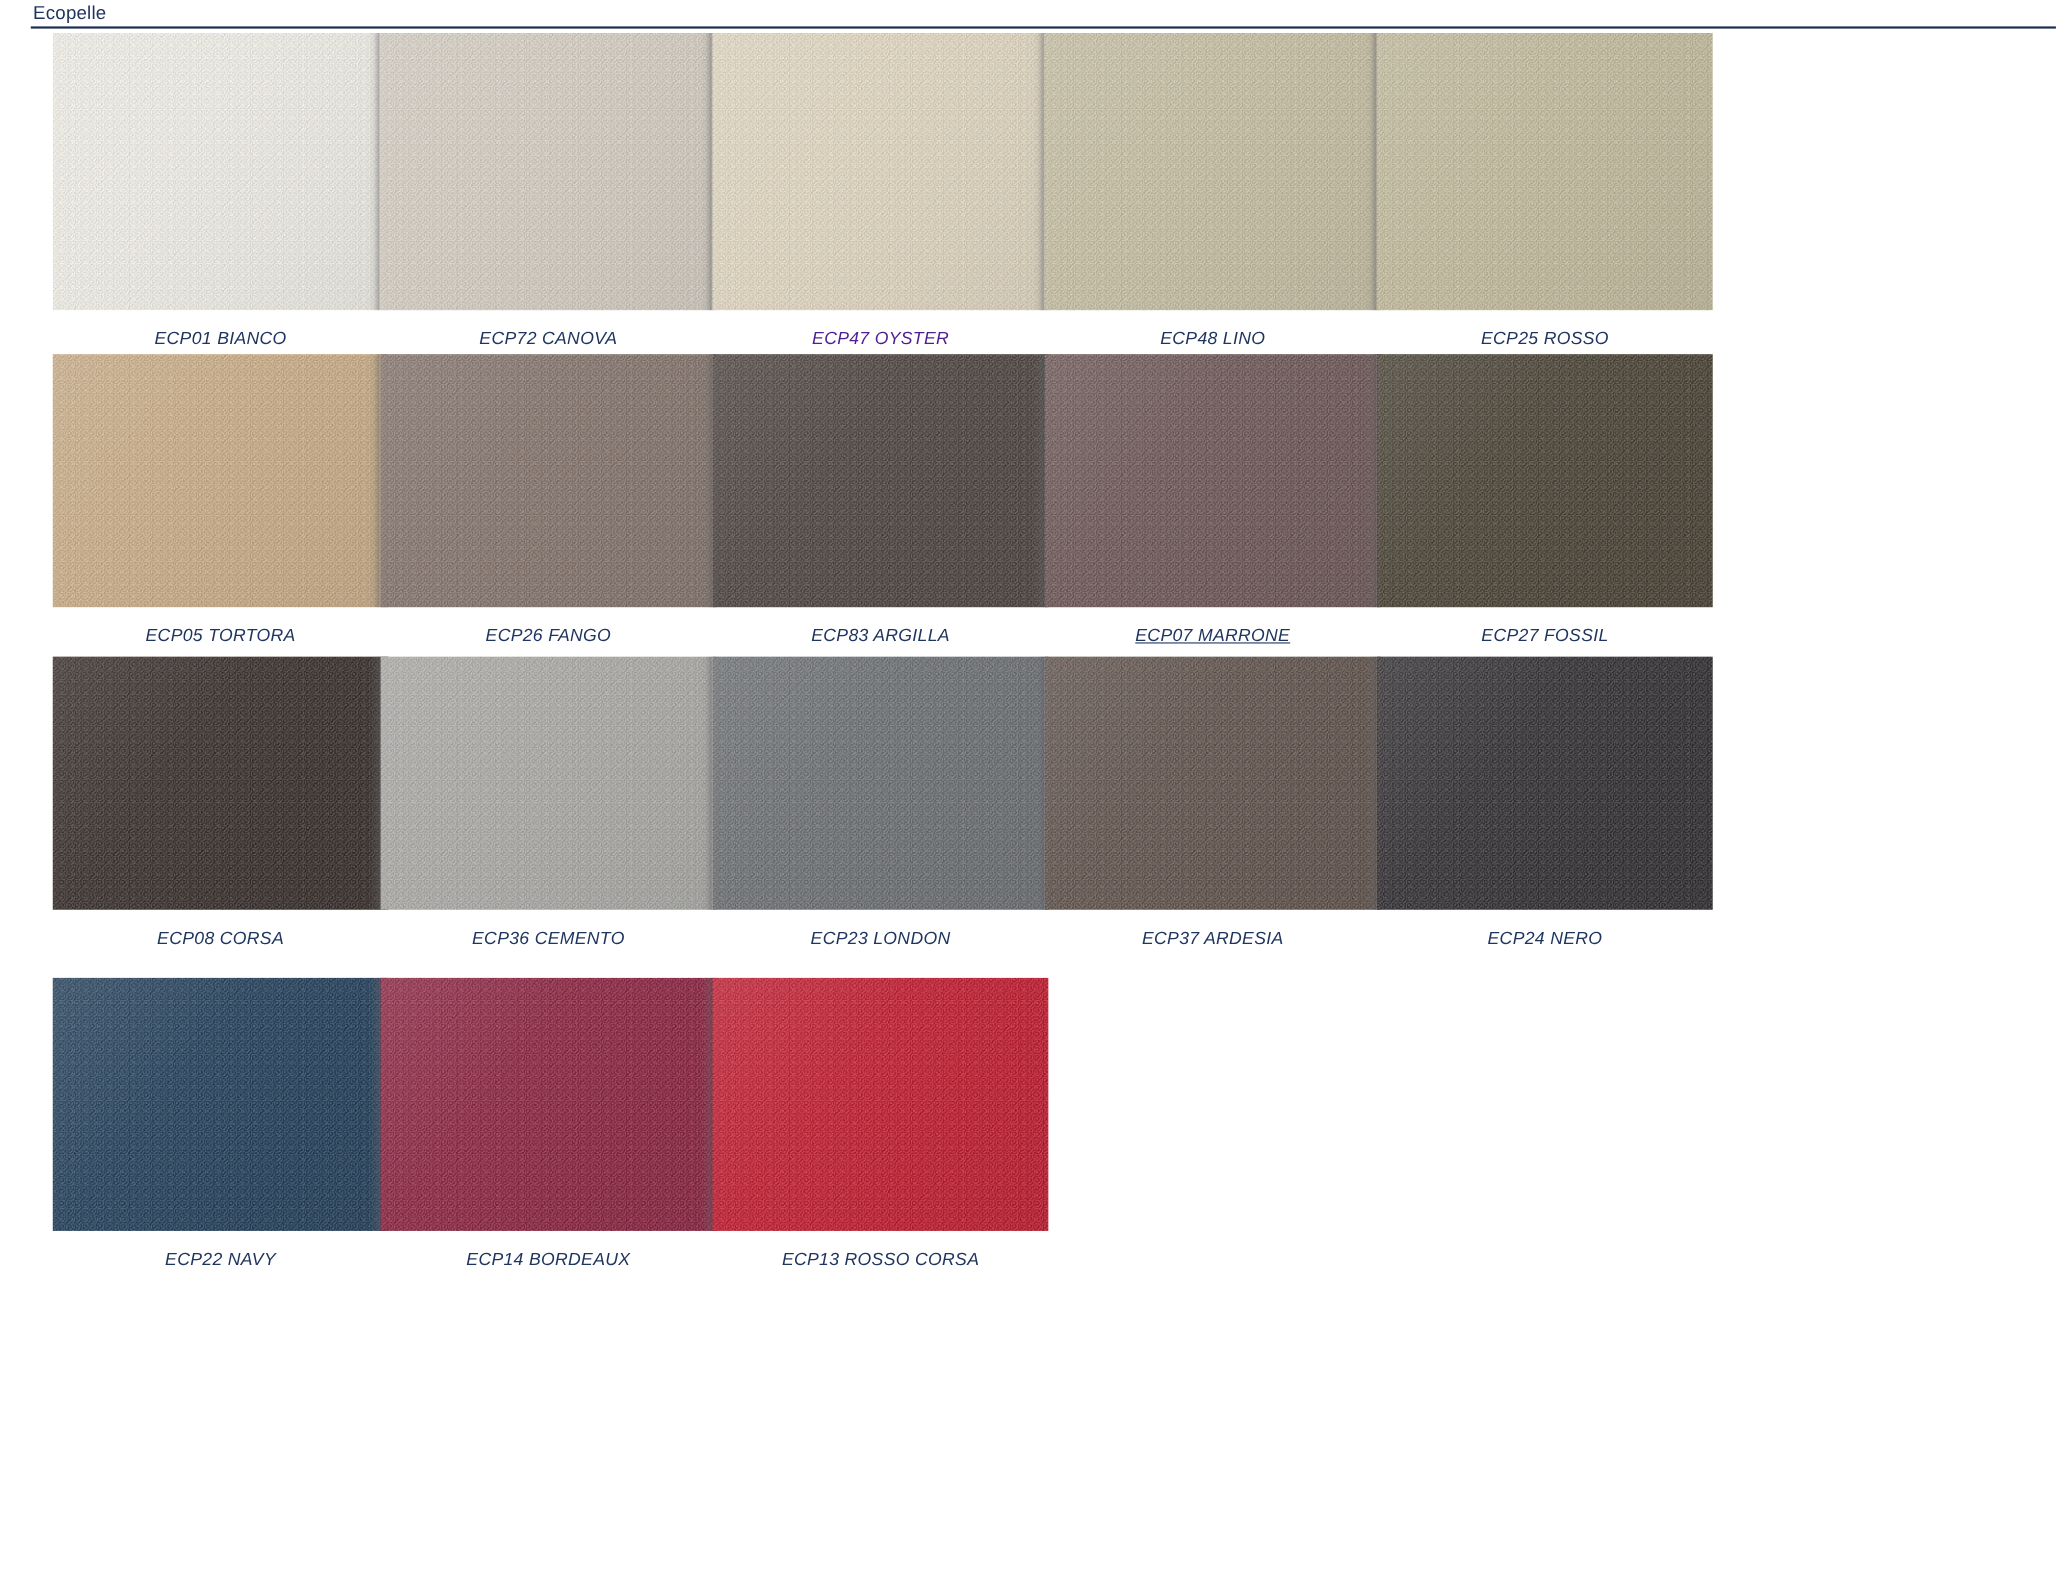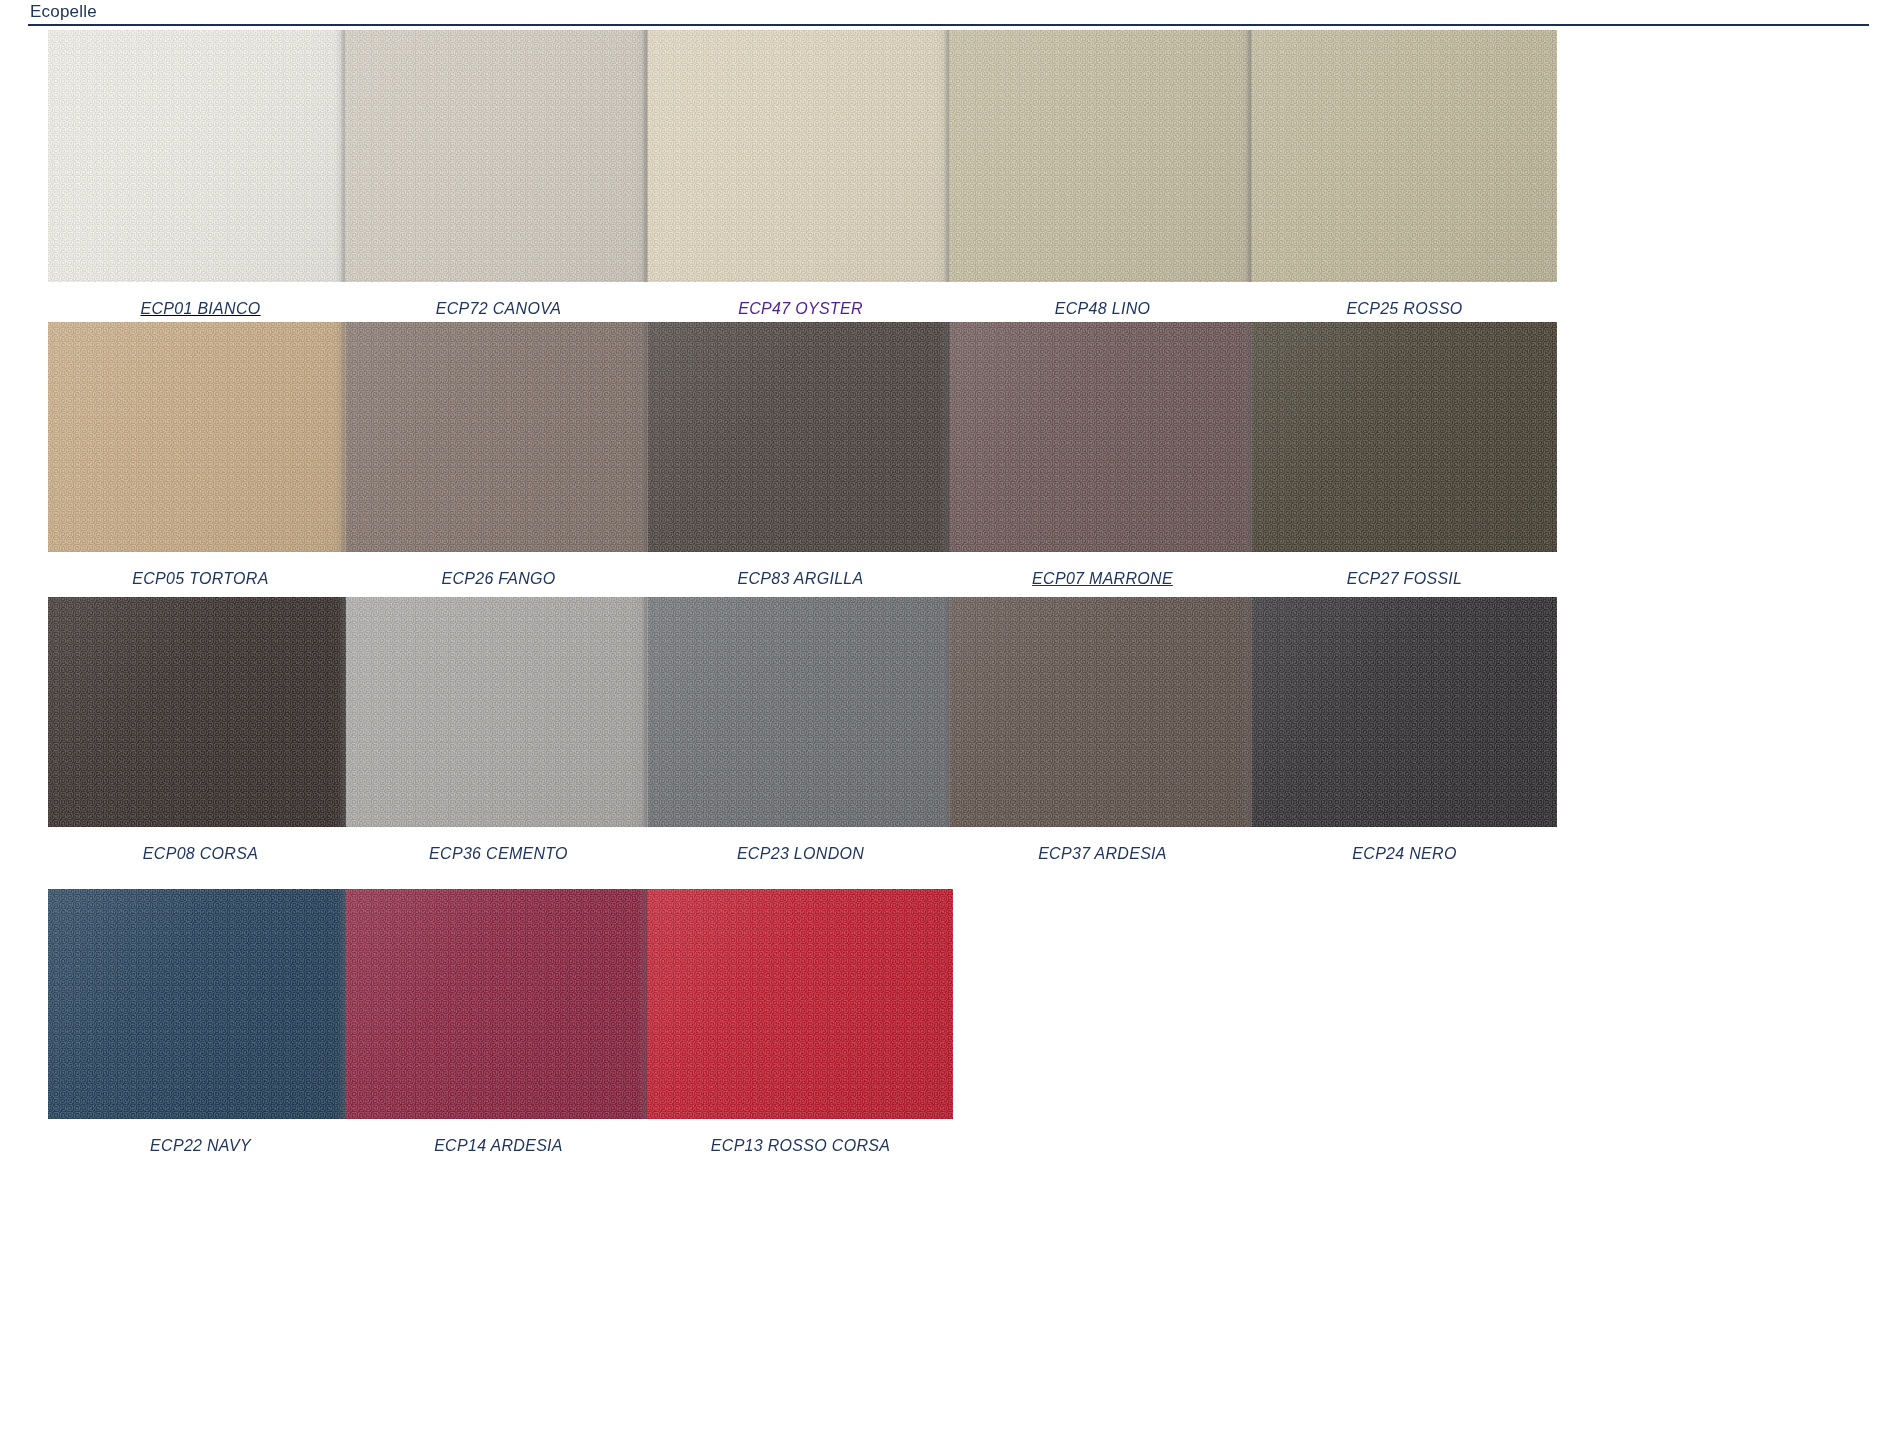--- a/index.html
+++ b/index.html
@@ -141,21 +141,21 @@
 
 <div class="page">
 
   <div class="header">
     <div class="header-title">Ecopelle</div>
     <div class="header-rule"></div>
   </div>
 
   <div class="grid">
       <div class="row" style="top: 0px; height: 302px; position: absolute;">
-        <div class="cell" style="left: 48px; text-decoration: underline;">
+        <div class="cell" style="left: 48px;">
           <div class="swatch-wrap">
             <div class="swatch" style="height: 252px; background: rgb(244, 242, 234);">
               <div class="grain"></div>
               <div class="sheen"></div>
             </div>
           </div>
           <div class="label" style="color: rgb(31, 53, 96);">ECP01 BIANCO</div>
         </div>
         <div class="cell" style="left: 346px;">
           <div class="swatch-wrap has-shadow">
@@ -298,21 +298,21 @@
           </div>
           <div class="label" style="color: rgb(31, 53, 96);">ECP22 NAVY</div>
         </div>
         <div class="cell" style="left: 346px;">
           <div class="swatch-wrap has-shadow">
             <div class="swatch" style="height: 230px; background: rgb(139, 30, 61);">
               <div class="grain"></div>
               <div class="sheen"></div>
             </div>
           </div>
-          <div class="label" style="color: rgb(31, 53, 96);">ECP14 ARDESIA</div>
+          <div class="label" style="color: rgb(31, 53, 96);">ECP14 BORDEAUX</div>
         </div>
         <div class="cell" style="left: 648px;">
           <div class="swatch-wrap has-shadow">
             <div class="swatch" style="height: 230px; background: rgb(195, 21, 42);">
               <div class="grain"></div>
               <div class="sheen"></div>
             </div>
           </div>
           <div class="label" style="color: rgb(31, 53, 96);">ECP13 ROSSO CORSA</div>
         </div>

